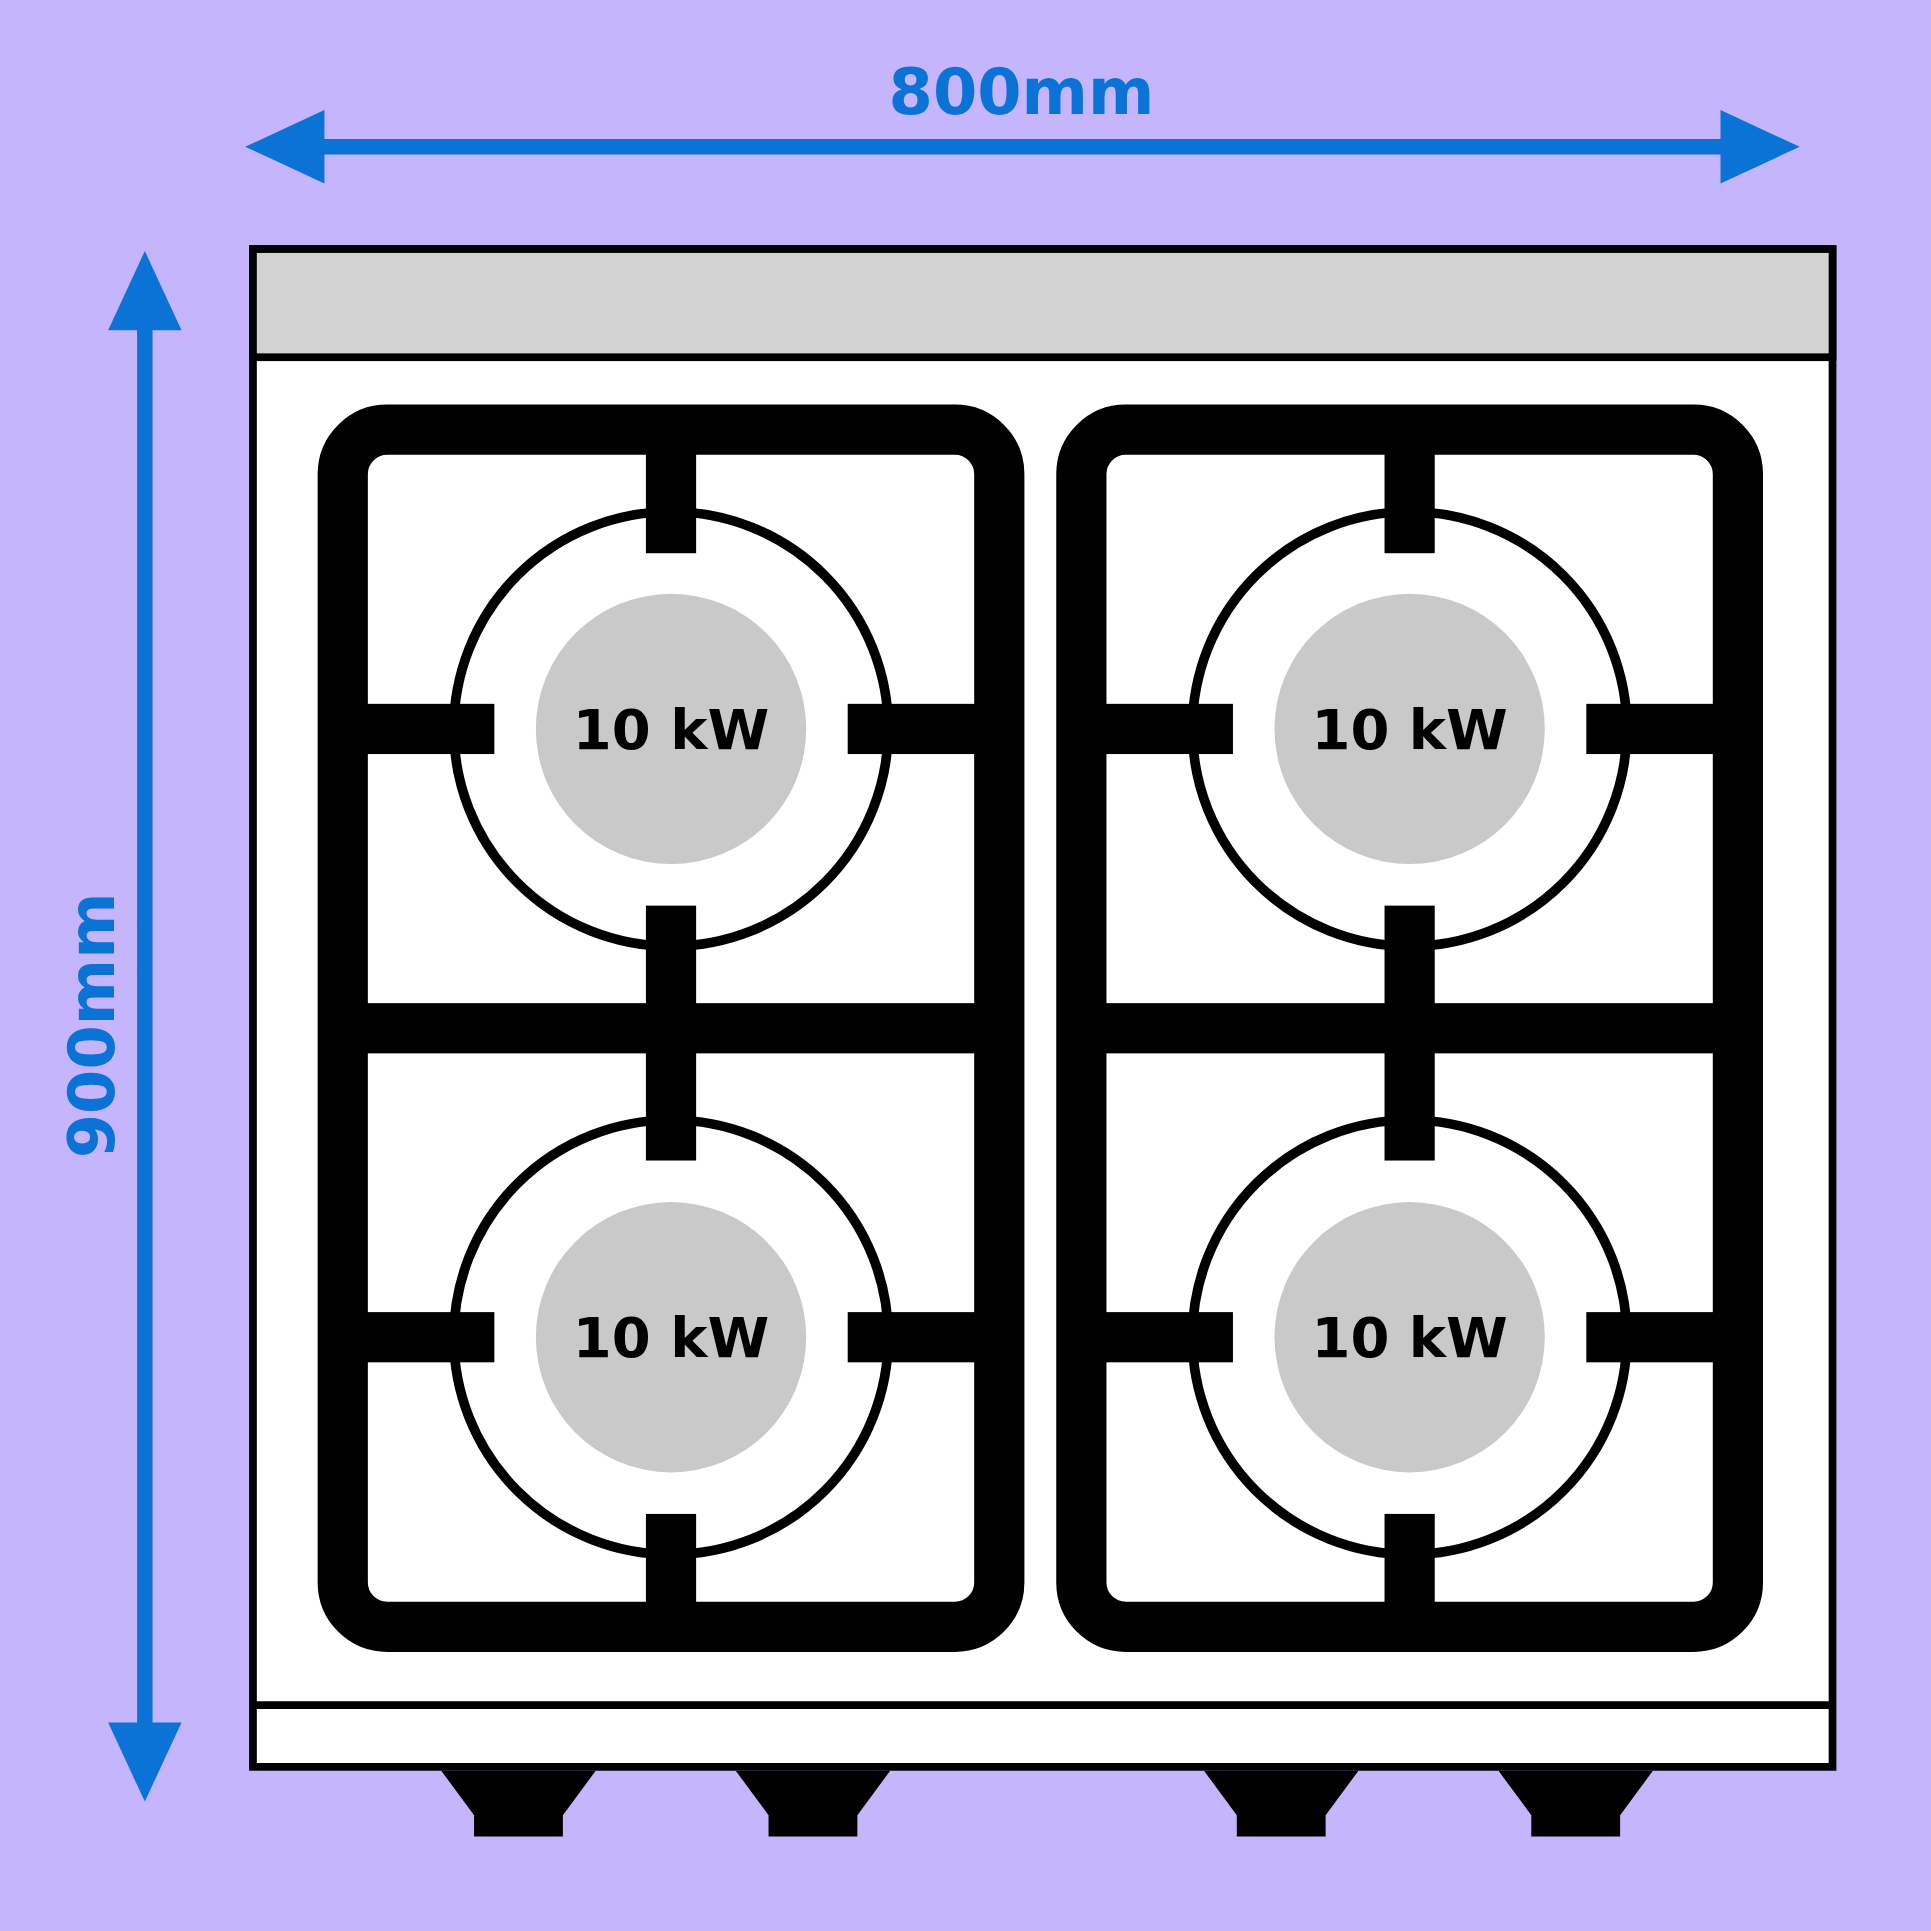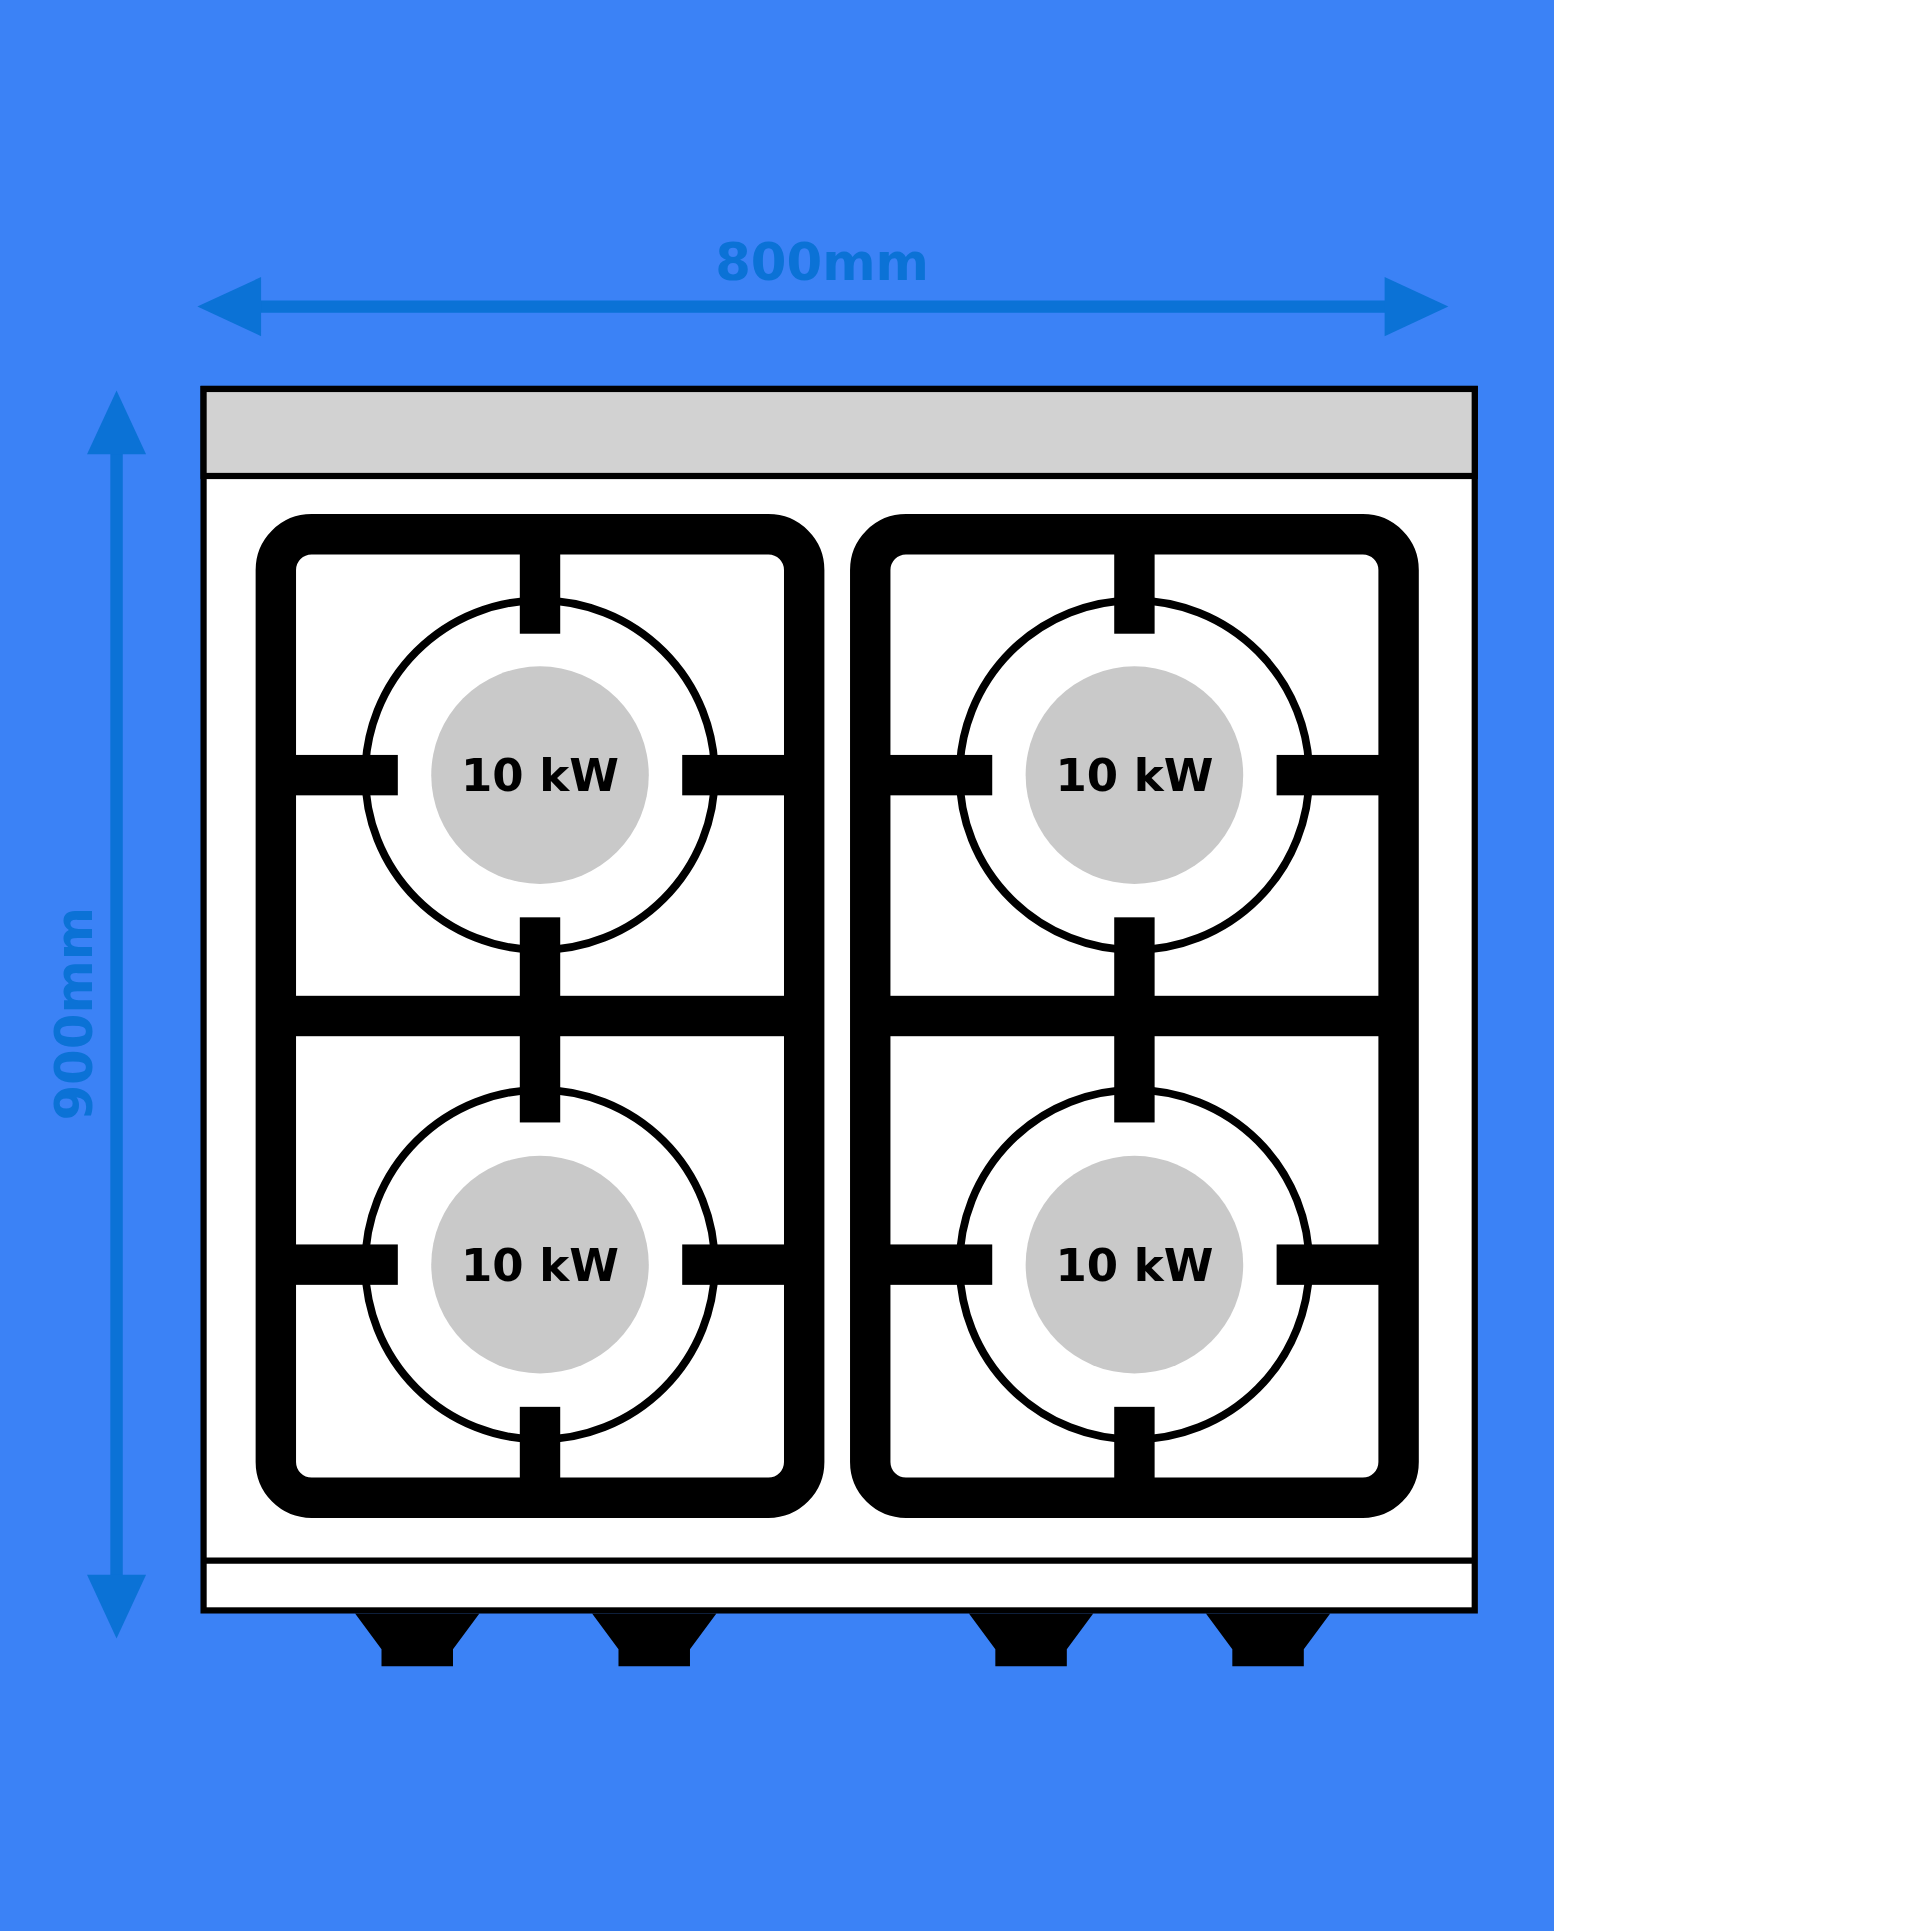--- a/index.html
+++ b/index.html
@@ -1,24 +1,24 @@
 <!DOCTYPE html>
 <html><head>
 <meta charset="utf-8">
 <style>
   html, body {
     margin: 0;
     padding: 0;
     background: #ffffff;
   }
   .canvas {
-    width: 1554px;
+    width: 1931px;
     height: 1931px;
     position: relative;
-    background: #3b82f6;
+    background: #c4b5fd;
     font-family: "DejaVu Sans", "Liberation Sans", sans-serif;
   }
   svg {
     display: block;
     width: 100%;
     height: 100%;
   }
   text {
     font-family: "DejaVu Sans", "Liberation Sans", sans-serif;
     font-weight: bold;

